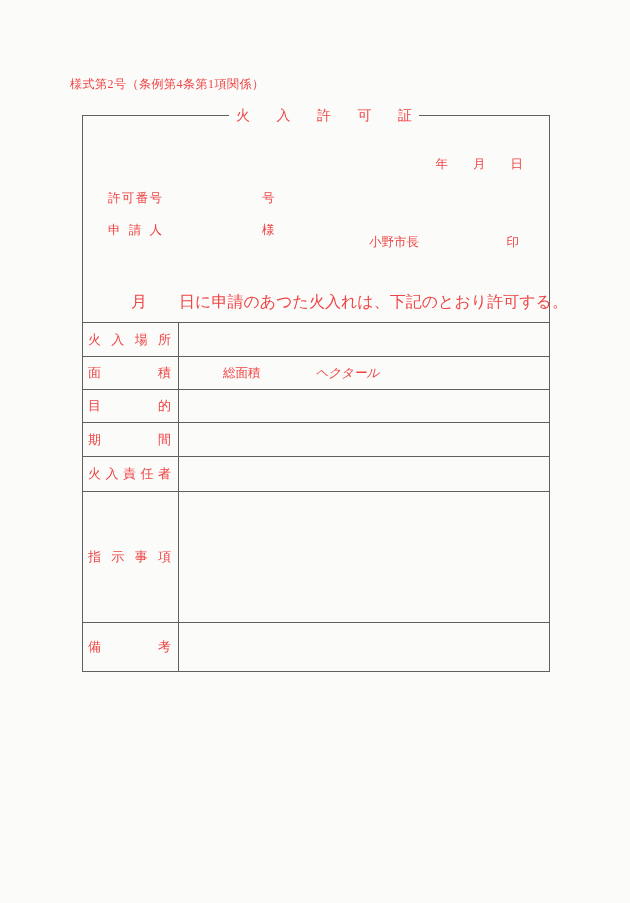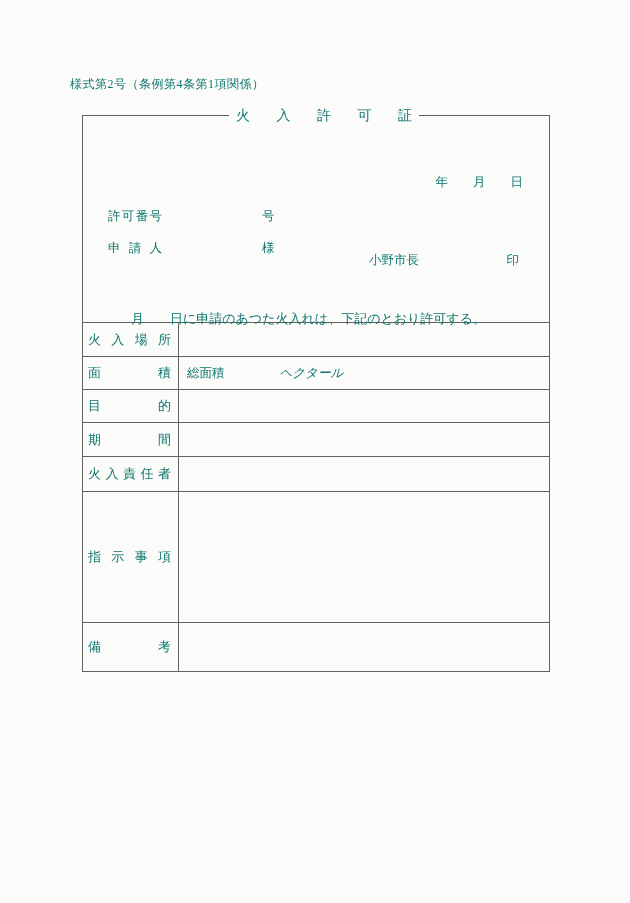--- a/index.html
+++ b/index.html
@@ -1,52 +1,52 @@
 <!DOCTYPE html>
 <html><head>
 <meta charset="utf-8">
 <style>
   html,body{margin:0;padding:0;background:#e8e8e8;}
   .page{
     position:relative;width:630px;height:903px;margin:0 auto;
-    background:#fbfbfa;color:#0f766e;
+    background:#fbfbfa;color:#ef4444;
     font-family:"Liberation Serif","DejaVu Serif",serif;
     overflow:hidden;
   }
   .form-code{
     position:absolute;left:70px;top:76px;
     font-size:12px;letter-spacing:.5px;white-space:pre;
   }
   .cert-box{
     position:absolute;left:82px;top:115px;width:468px;
     border:1px solid #606060;box-sizing:border-box;
   }
   .cert-title{
     position:absolute;top:-10px;left:50%;transform:translateX(-50%);
     margin-left:8px;width:176px;padding:0 7px;height:19px;line-height:19px;
     background:#fbfbfa;font-size:14px;
   }
   .just{display:flex;justify-content:space-between;}
   .hdr{position:relative;height:206px;font-size:12.5px;}
-  .hdr > div{position:absolute;margin-top:18px;}
+  .hdr > div{position:absolute;}
   .date-line{top:40px;right:26px;white-space:pre;}
   .permit-row{top:74px;left:25px;display:flex;}
   .applicant-row{top:106px;left:25px;display:flex;}
   .flabel{width:54px;}
   .fsuffix{margin-left:100px;}
   .mayor-row{top:118px;left:0;right:0;display:flex;justify-content:space-between;padding:0 30px 0 286px;gap:32px;}
-  .statement{top:176px;left:48px;white-space:pre;font-size:13px;}
+  .statement{top:176px;left:48px;white-space:pre;font-size:16px;}
   .tbl{width:100%;}
   .trow{display:flex;border-top:1px solid #606060;box-sizing:border-box;}
   .tlabel{
     width:96px;flex:0 0 96px;border-right:1px solid #606060;box-sizing:border-box;
     display:flex;align-items:center;justify-content:space-between;
     padding:0 7px 0 5px;font-size:13px;
   }
-  .tvalue{flex:1;display:flex;align-items:center;font-size:12.5px;}
+  .tvalue{flex:1;display:flex;align-items:center;font-size:12.5px;margin-left:36px;}
   .r1{height:34px}.r2{height:33px}.r3{height:33px}.r4{height:34px}
   .r5{height:35px}.r6{height:131px}.r7{height:49px}
   .area-value{padding-left:8px;}
   .area-unit{margin-left:55px;font-style:italic;}
   .period-value{padding-left:58px;white-space:pre;}
   .tvalue.empty{padding-left:8px;}
 </style>
 </head>
 <body>
 

